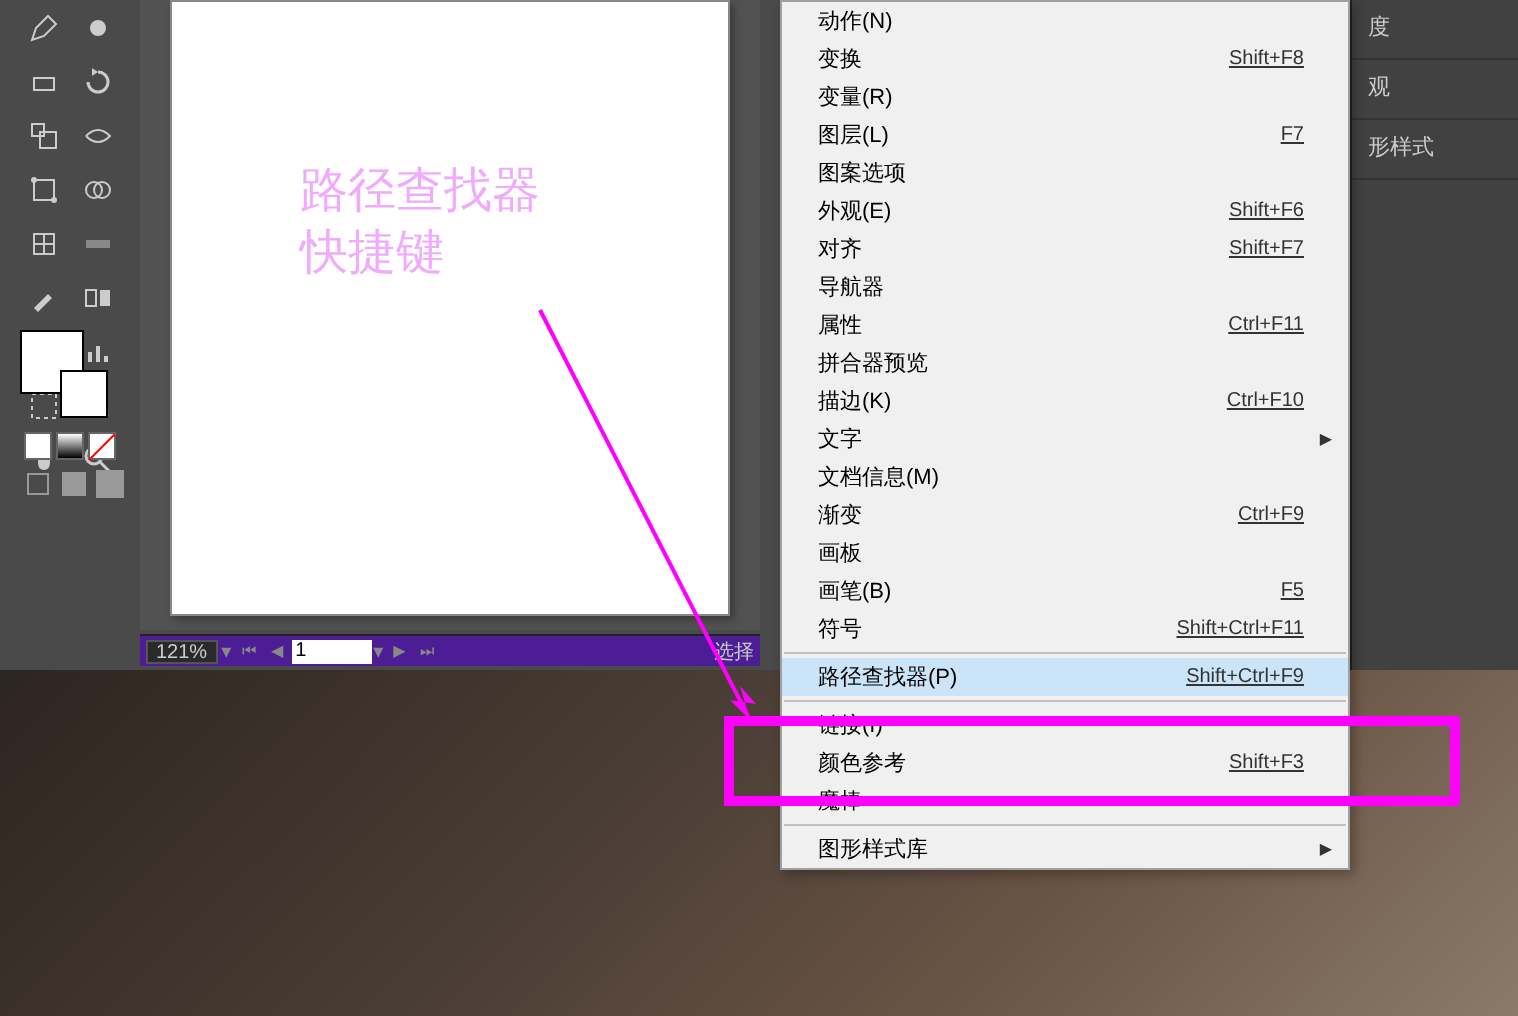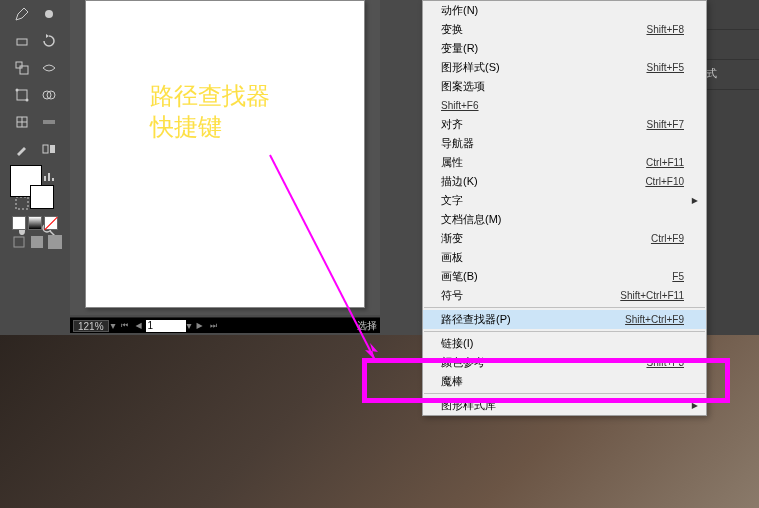--- a/index.html
+++ b/index.html
@@ -76,21 +76,21 @@
     left: 15px; top: 0;
     width: 280px; height: 308px;
     background: #fff;
     border: 1px solid #888;
     box-shadow: 2px 2px 4px rgba(0,0,0,0.3);
   }
   .statusbar {
     position: absolute;
     left: 70px; top: 317px;
     width: 310px; height: 16px;
-    background: #000000;
+    background: #4c1d95;
     border-top: 1px solid #222;
     display: flex;
     align-items: center;
     color: #ccc;
     font-size: 10px;
     padding: 0 3px;
   }
   .zoom-box {
     background: #2a2a2a;
     border: 1px solid #555;
@@ -115,42 +115,41 @@
     padding: 0 2px;
     line-height: 12px;
   }
   .status-label {
     margin-left: auto;
     color: #ccc;
   }
   .annotation {
     position: absolute;
     left: 150px; top: 80px;
-    color: #fde047;
+    color: #f0abfc;
     font-size: 24px;
     line-height: 1.3;
     font-weight: normal;
     z-index: 5;
   }
   .arrow-svg {
     position: absolute;
     left: 260px; top: 145px;
     width: 130px; height: 230px;
     z-index: 5;
     pointer-events: none;
   }
   .context-menu {
     position: absolute;
     left: 390px; top: 0;
     width: 285px;
     background: #f0f0f0;
     border: 1px solid #a0a0a0;
     box-shadow: 2px 2px 6px rgba(0,0,0,0.3);
     z-index: 10;
-    margin-left: 32px;
   }
   .menu-item {
     display: flex;
     align-items: center;
     height: 19px;
     padding: 0 22px 0 18px;
     color: #000;
     font-size: 11px;
     position: relative;
   }
@@ -372,39 +371,43 @@
       <span class="menu-label">动作(N)</span>
     </div>
     <div class="menu-item">
       <span class="menu-label">变换</span>
       <span class="menu-shortcut">Shift+F8</span>
     </div>
     <div class="menu-item">
       <span class="menu-label">变量(R)</span>
     </div>
     <div class="menu-item">
-      <span class="menu-label">图形样式(S)</span>
-      <span class="menu-shortcut">Shift+F5</span>
+      <span class="menu-label">图层(L)</span>
+      <span class="menu-shortcut">F7</span>
     </div>
     <div class="menu-item">
       <span class="menu-label">图案选项</span>
     </div>
     <div class="menu-item">
+      <span class="menu-label">外观(E)</span>
       <span class="menu-shortcut">Shift+F6</span>
     </div>
     <div class="menu-item">
       <span class="menu-label">对齐</span>
       <span class="menu-shortcut">Shift+F7</span>
     </div>
     <div class="menu-item">
       <span class="menu-label">导航器</span>
     </div>
     <div class="menu-item">
       <span class="menu-label">属性</span>
       <span class="menu-shortcut">Ctrl+F11</span>
+    </div>
+    <div class="menu-item">
+      <span class="menu-label">拼合器预览</span>
     </div>
     <div class="menu-item">
       <span class="menu-label">描边(K)</span>
       <span class="menu-shortcut">Ctrl+F10</span>
     </div>
     <div class="menu-item">
       <span class="menu-label">文字</span>
       <span class="menu-arrow">▶</span>
     </div>
     <div class="menu-item">

